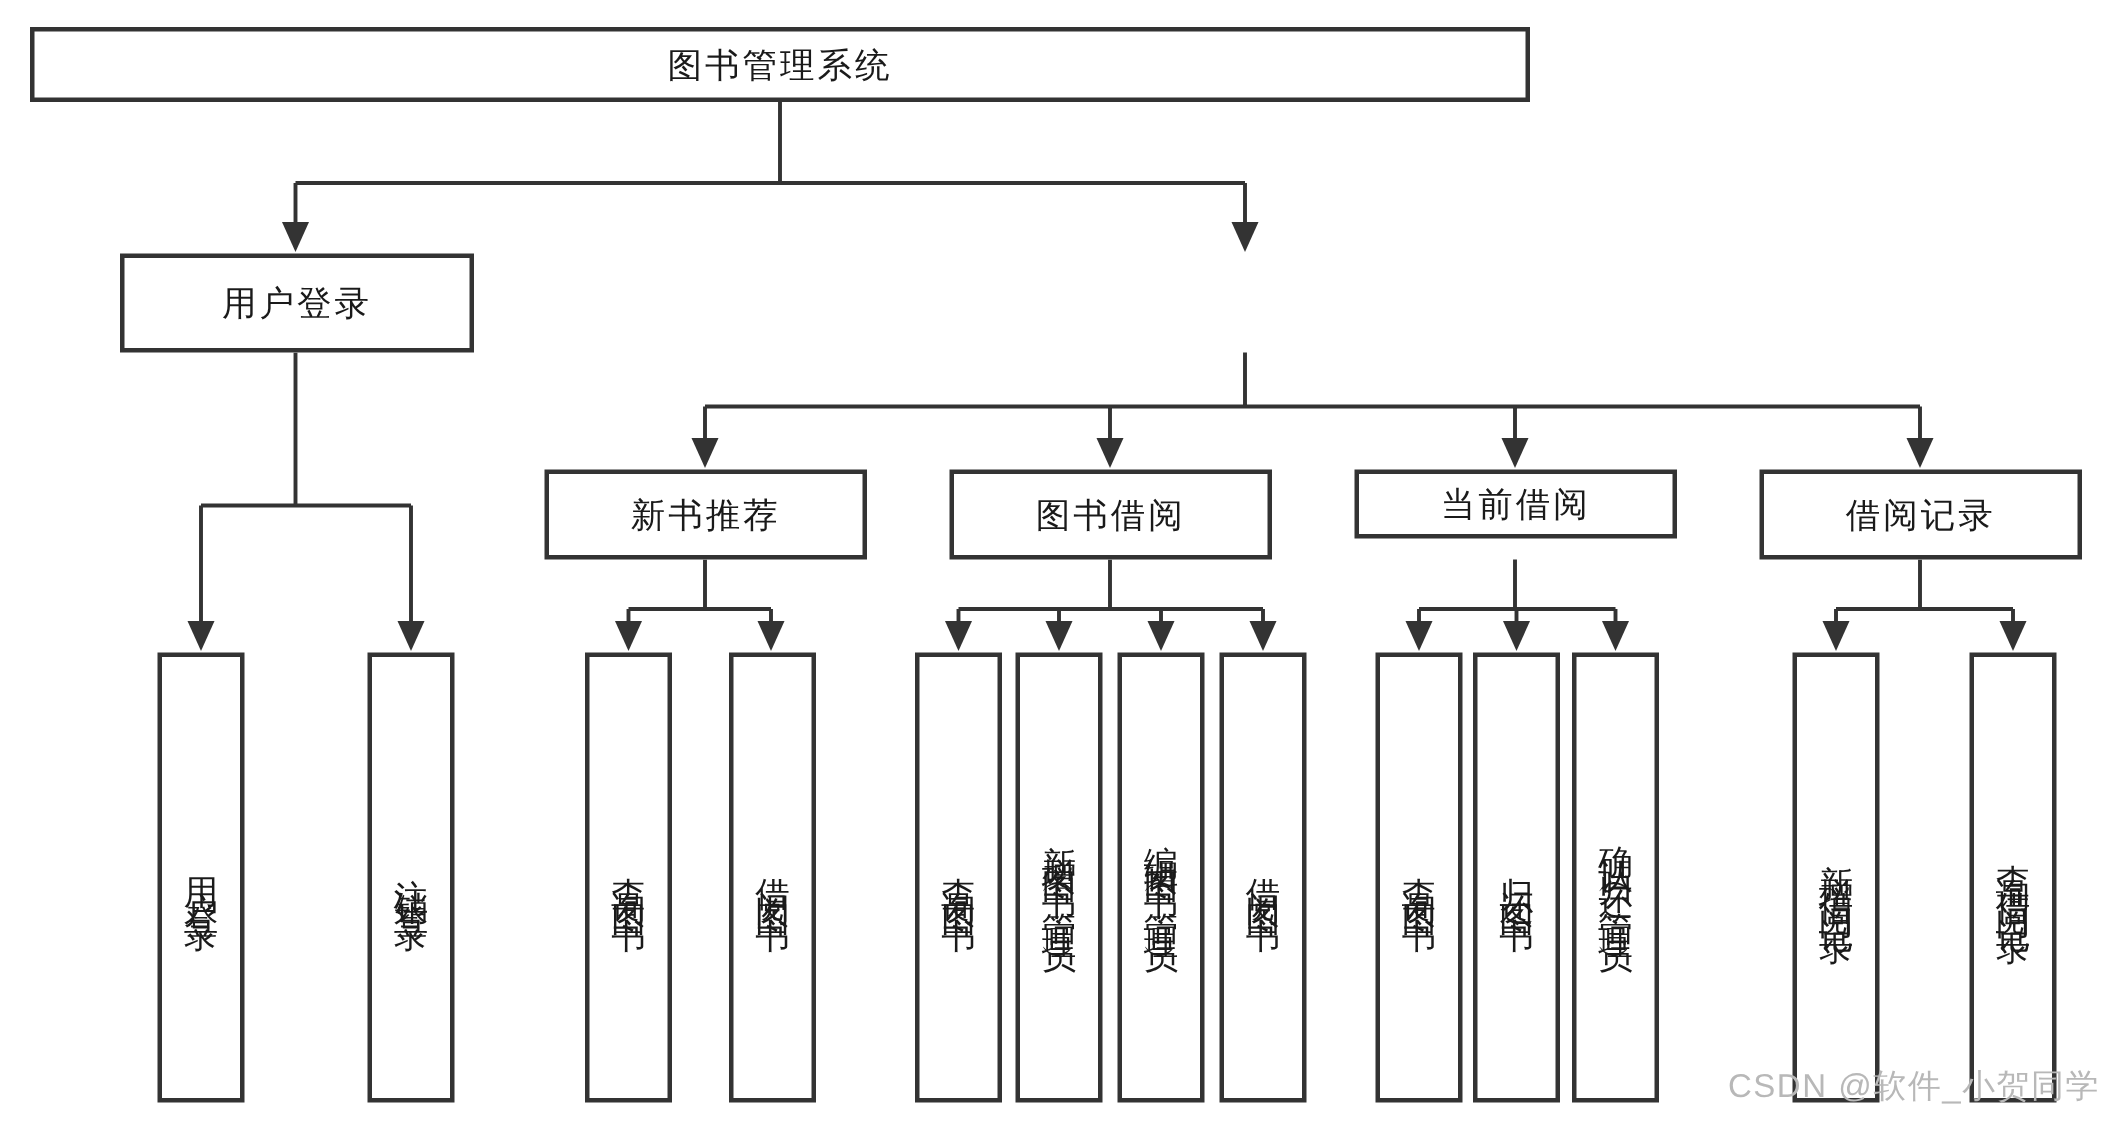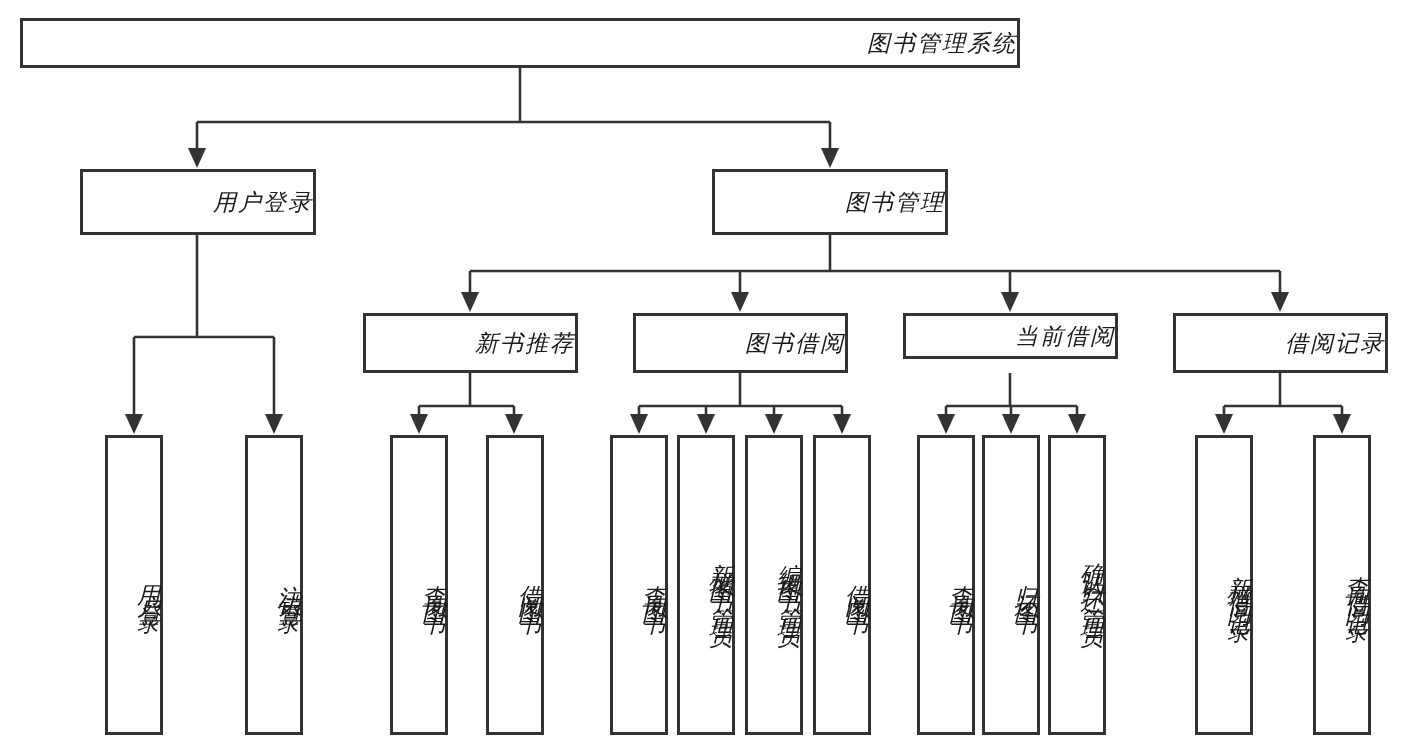--- a/index.html
+++ b/index.html
@@ -23,26 +23,25 @@
   .connectors {
     position: absolute; left: 0; top: 0;
     width: 1405px; height: 747px;
   }
   .connectors path { stroke: var(--line); stroke-width: 2.6; fill: none; }
   .connectors polygon { fill: var(--line); }
   .node {
     position: absolute;
     border: 3px solid var(--line);
     background: var(--bg);
-    display: flex; align-items: center; justify-content: flex-end;
+    display: flex; align-items: center; justify-content: center;
     color: var(--text);
     font-size: 23px;
     letter-spacing: 2px;
     white-space: nowrap;
-    font-style: italic;
   }
   .node.leaf span {
     writing-mode: vertical-rl;
     text-orientation: mixed;
     letter-spacing: 9px;
     font-size: 23px;
     line-height: 1;
   }
   .watermark {
     position: absolute;
@@ -94,23 +93,20 @@
     <polygon points="1333,414 1351,414 1342,434"></polygon>
   </svg>
 
   <div class="node" style="left:20px;top:18px;width:1000px;height:50px">
     <span>图书管理系统</span>
   </div>
 
   <div class="node" style="left:80px;top:169px;width:236px;height:66px">
     <span>用户登录</span>
   </div>
-  <div class="node" style="left:712px;top:169px;width:236px;height:66px">
-    <span>图书管理</span>
-  </div>
 
   <div class="node" style="left:363px;top:313px;width:215px;height:60px">
     <span>新书推荐</span>
   </div>
   <div class="node" style="left:633px;top:313px;width:215px;height:60px">
     <span>图书借阅</span>
   </div>
   <div class="node" style="left:903px;top:313px;width:215px;height:46px">
     <span>当前借阅</span>
   </div>
@@ -155,14 +151,15 @@
     <span>确认归还（管理员）</span>
   </div>
 
   <div class="node leaf" style="left:1195px;top:435px;width:58px;height:300px">
     <span>新增借阅记录</span>
   </div>
   <div class="node leaf" style="left:1313px;top:435px;width:58px;height:300px">
     <span>查询借阅记录</span>
   </div>
 
+  <div class="watermark">CSDN @软件_小贺同学</div>
 
 </div>
 
 </body></html>

